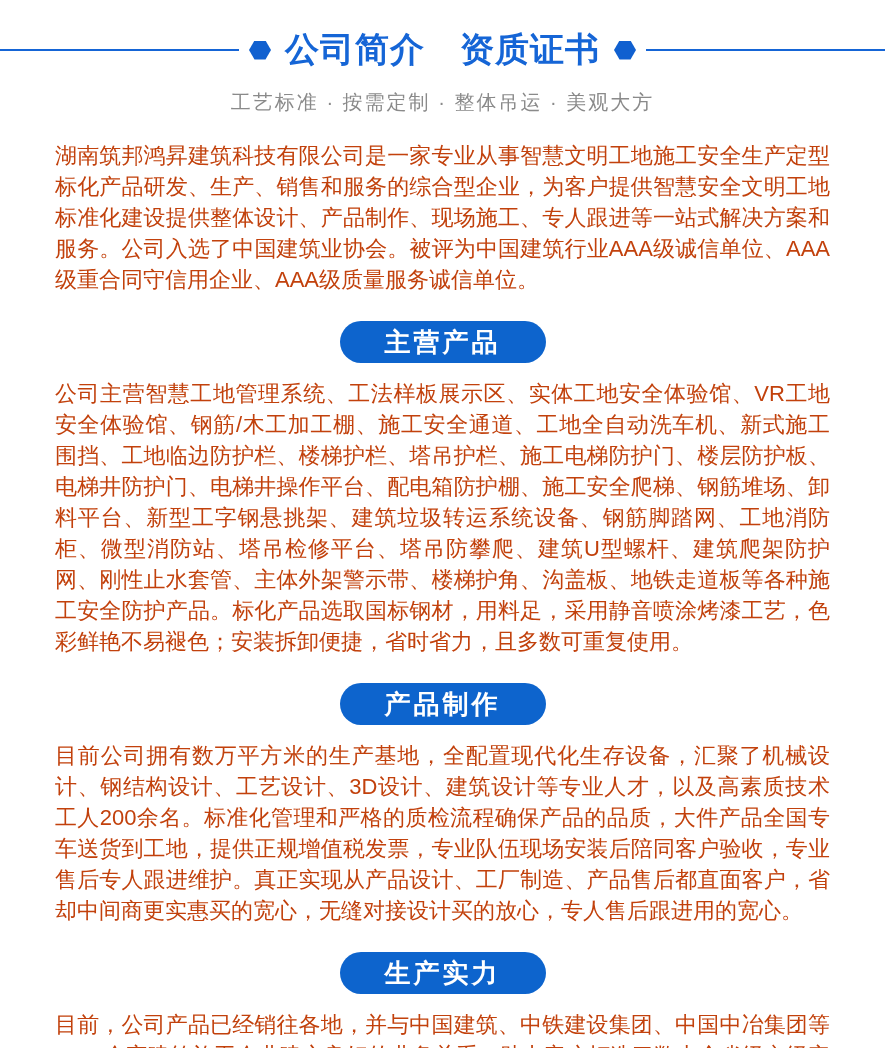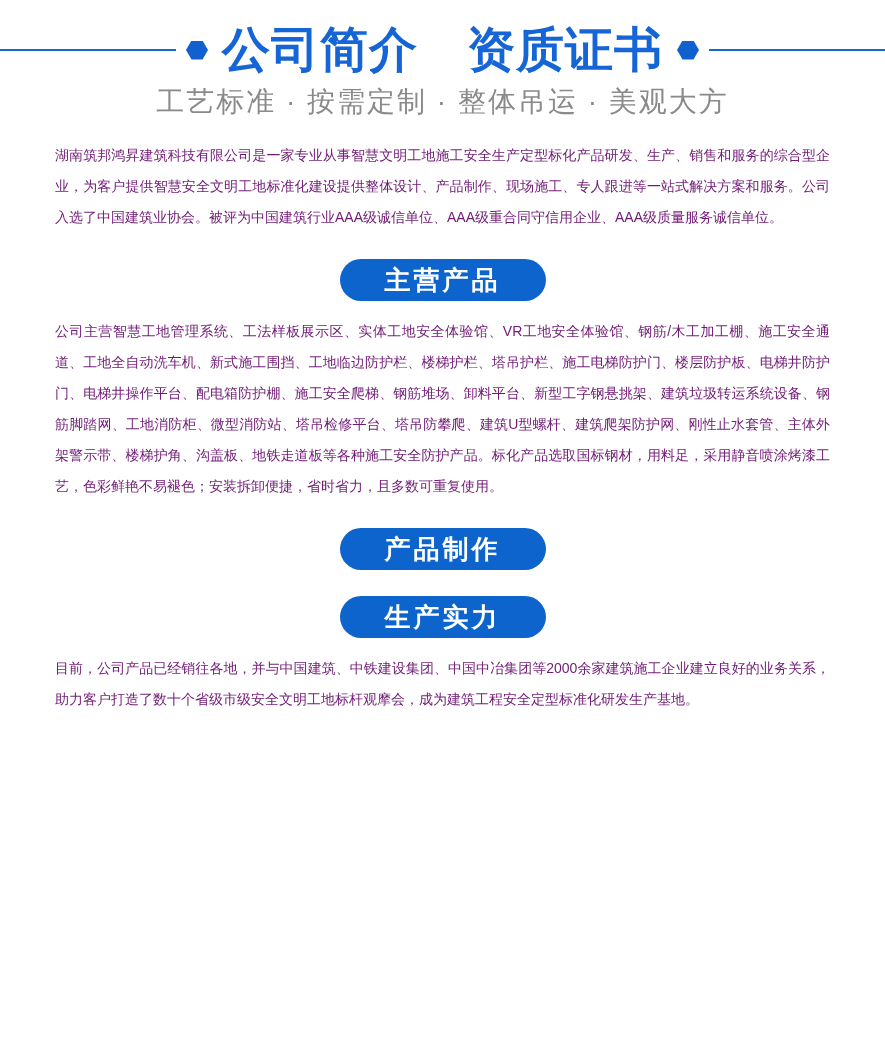--- a/index.html
+++ b/index.html
@@ -30,40 +30,40 @@
   .hex {
     width: 22px;
     height: 19px;
     flex: 0 0 auto;
     margin: 0 10px;
     background: #1060d0;
     clip-path: polygon(0 50%, 25% 0, 75% 0, 100% 50%, 75% 100%, 25% 100%);
   }
   .title {
     margin: 0 4px;
-    font-size: 48px;
+    font-size: 34px;
     font-weight: bold;
     color: #1565d6;
     letter-spacing: 1px;
     line-height: 1.1;
     white-space: nowrap;
   }
   .subtitle {
     margin-top: 13px;
     text-align: center;
-    font-size: 28px;
+    font-size: 20px;
     color: #8a8a8a;
     letter-spacing: 2px;
     line-height: 30px;
   }
   .para {
     margin: 23px 55px 0 55px;
-    font-size: 14px;
+    font-size: 22px;
     line-height: 31px;
-    color: #701a75;
+    color: #c2410c;
     text-align: justify;
     text-justify: inter-ideograph;
   }
   .pill {
     margin: 26px auto 0 auto;
     width: fit-content;
     padding: 0 45px;
     height: 42px;
     line-height: 42px;
     border-radius: 22px;
@@ -92,17 +92,18 @@
   </div>
 
   <div class="subtitle">工艺标准 · 按需定制 · 整体吊运 · 美观大方</div>
 
   <p class="para">湖南筑邦鸿昇建筑科技有限公司是一家专业从事智慧文明工地施工安全生产定型标化产品研发、生产、销售和服务的综合型企业，为客户提供智慧安全文明工地标准化建设提供整体设计、产品制作、现场施工、专人跟进等一站式解决方案和服务。公司入选了中国建筑业协会。被评为中国建筑行业AAA级诚信单位、AAA级重合同守信用企业、AAA级质量服务诚信单位。</p>
 
   <div class="pill">主营产品</div>
   <p class="para">公司主营智慧工地管理系统、工法样板展示区、实体工地安全体验馆、VR工地安全体验馆、钢筋/木工加工棚、施工安全通道、工地全自动洗车机、新式施工围挡、工地临边防护栏、楼梯护栏、塔吊护栏、施工电梯防护门、楼层防护板、电梯井防护门、电梯井操作平台、配电箱防护棚、施工安全爬梯、钢筋堆场、卸料平台、新型工字钢悬挑架、建筑垃圾转运系统设备、钢筋脚踏网、工地消防柜、微型消防站、塔吊检修平台、塔吊防攀爬、建筑U型螺杆、建筑爬架防护网、刚性止水套管、主体外架警示带、楼梯护角、沟盖板、地铁走道板等各种施工安全防护产品。标化产品选取国标钢材，用料足，采用静音喷涂烤漆工艺，色彩鲜艳不易褪色；安装拆卸便捷，省时省力，且多数可重复使用。</p>
 
   <div class="pill">产品制作</div>
+  <p class="para">目前公司拥有数万平方米的生产基地，全配置现代化生存设备，汇聚了机械设计、钢结构设计、工艺设计、3D设计、建筑设计等专业人才，以及高素质技术工人200余名。标准化管理和严格的质检流程确保产品的品质，大件产品全国专车送货到工地，提供正规增值税发票，专业队伍现场安装后陪同客户验收，专业售后专人跟进维护。真正实现从产品设计、工厂制造、产品售后都直面客户，省却中间商更实惠买的宽心，无缝对接设计买的放心，专人售后跟进用的宽心。</p>
 
   <div class="pill">生产实力</div>
   <p class="para">目前，公司产品已经销往各地，并与中国建筑、中铁建设集团、中国中冶集团等2000余家建筑施工企业建立良好的业务关系，助力客户打造了数十个省级市级安全文明工地标杆观摩会，成为建筑工程安全定型标准化研发生产基地。</p>
 
 </div>
 
 </body></html>

